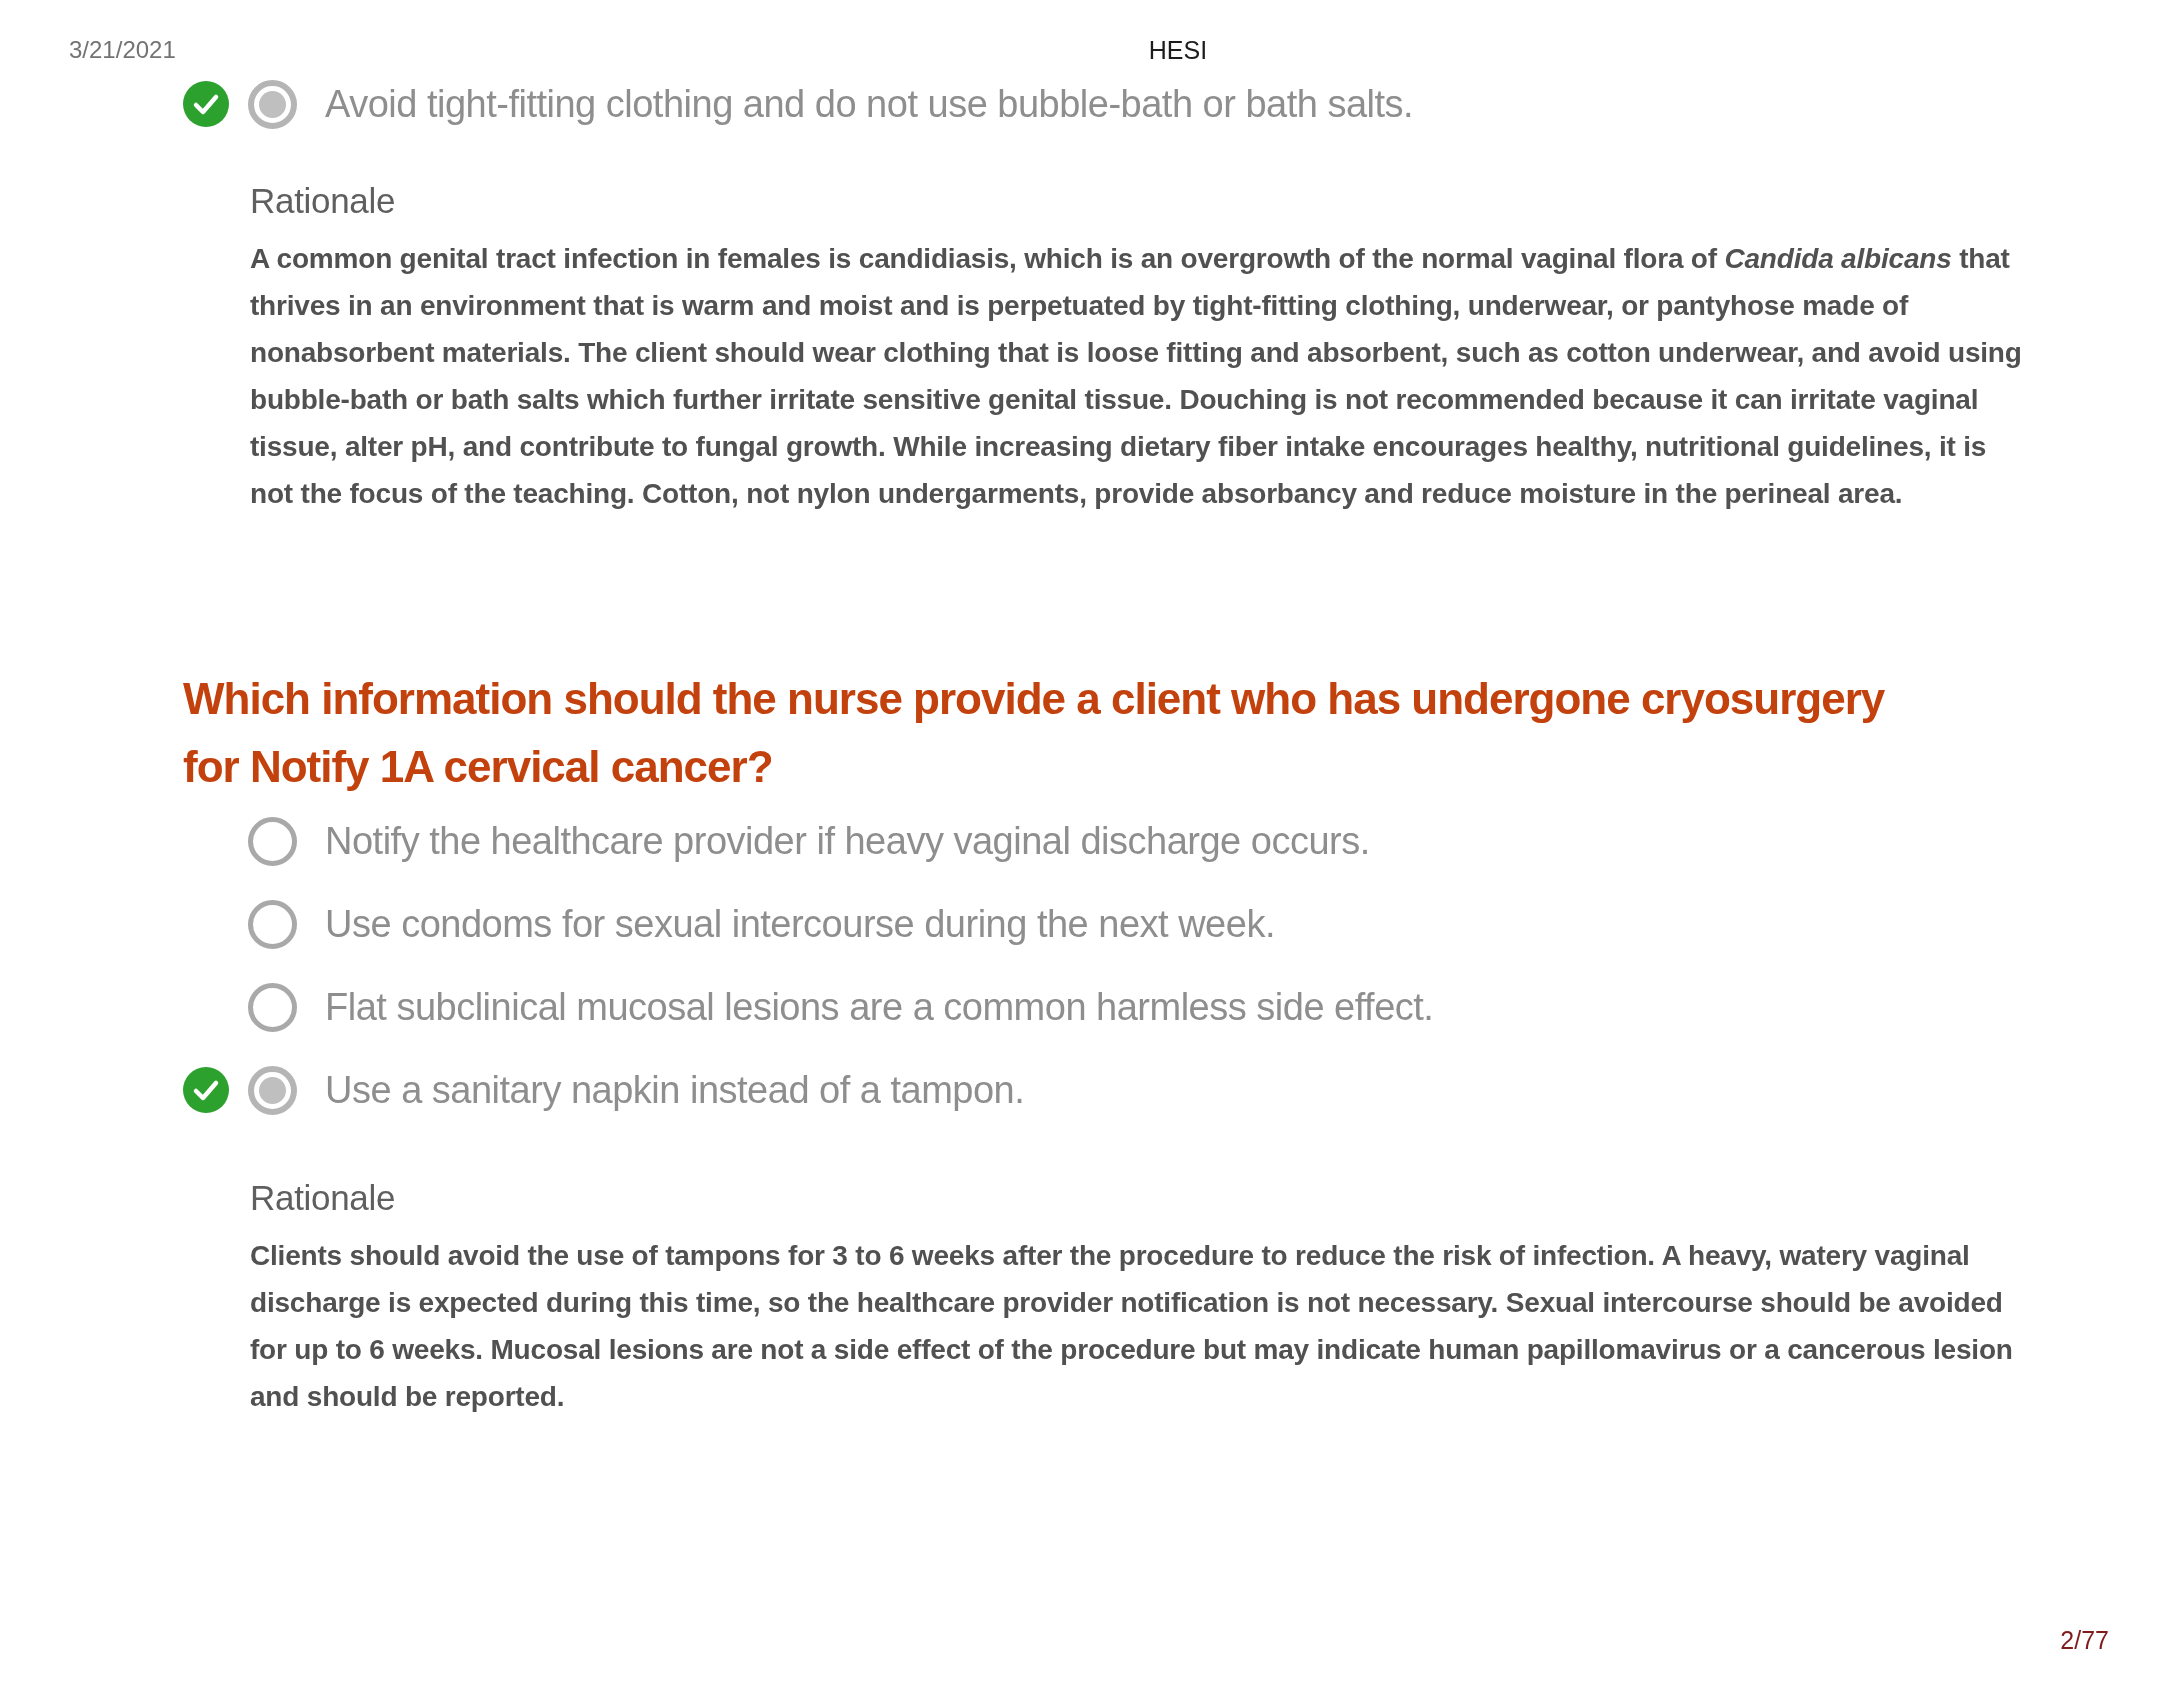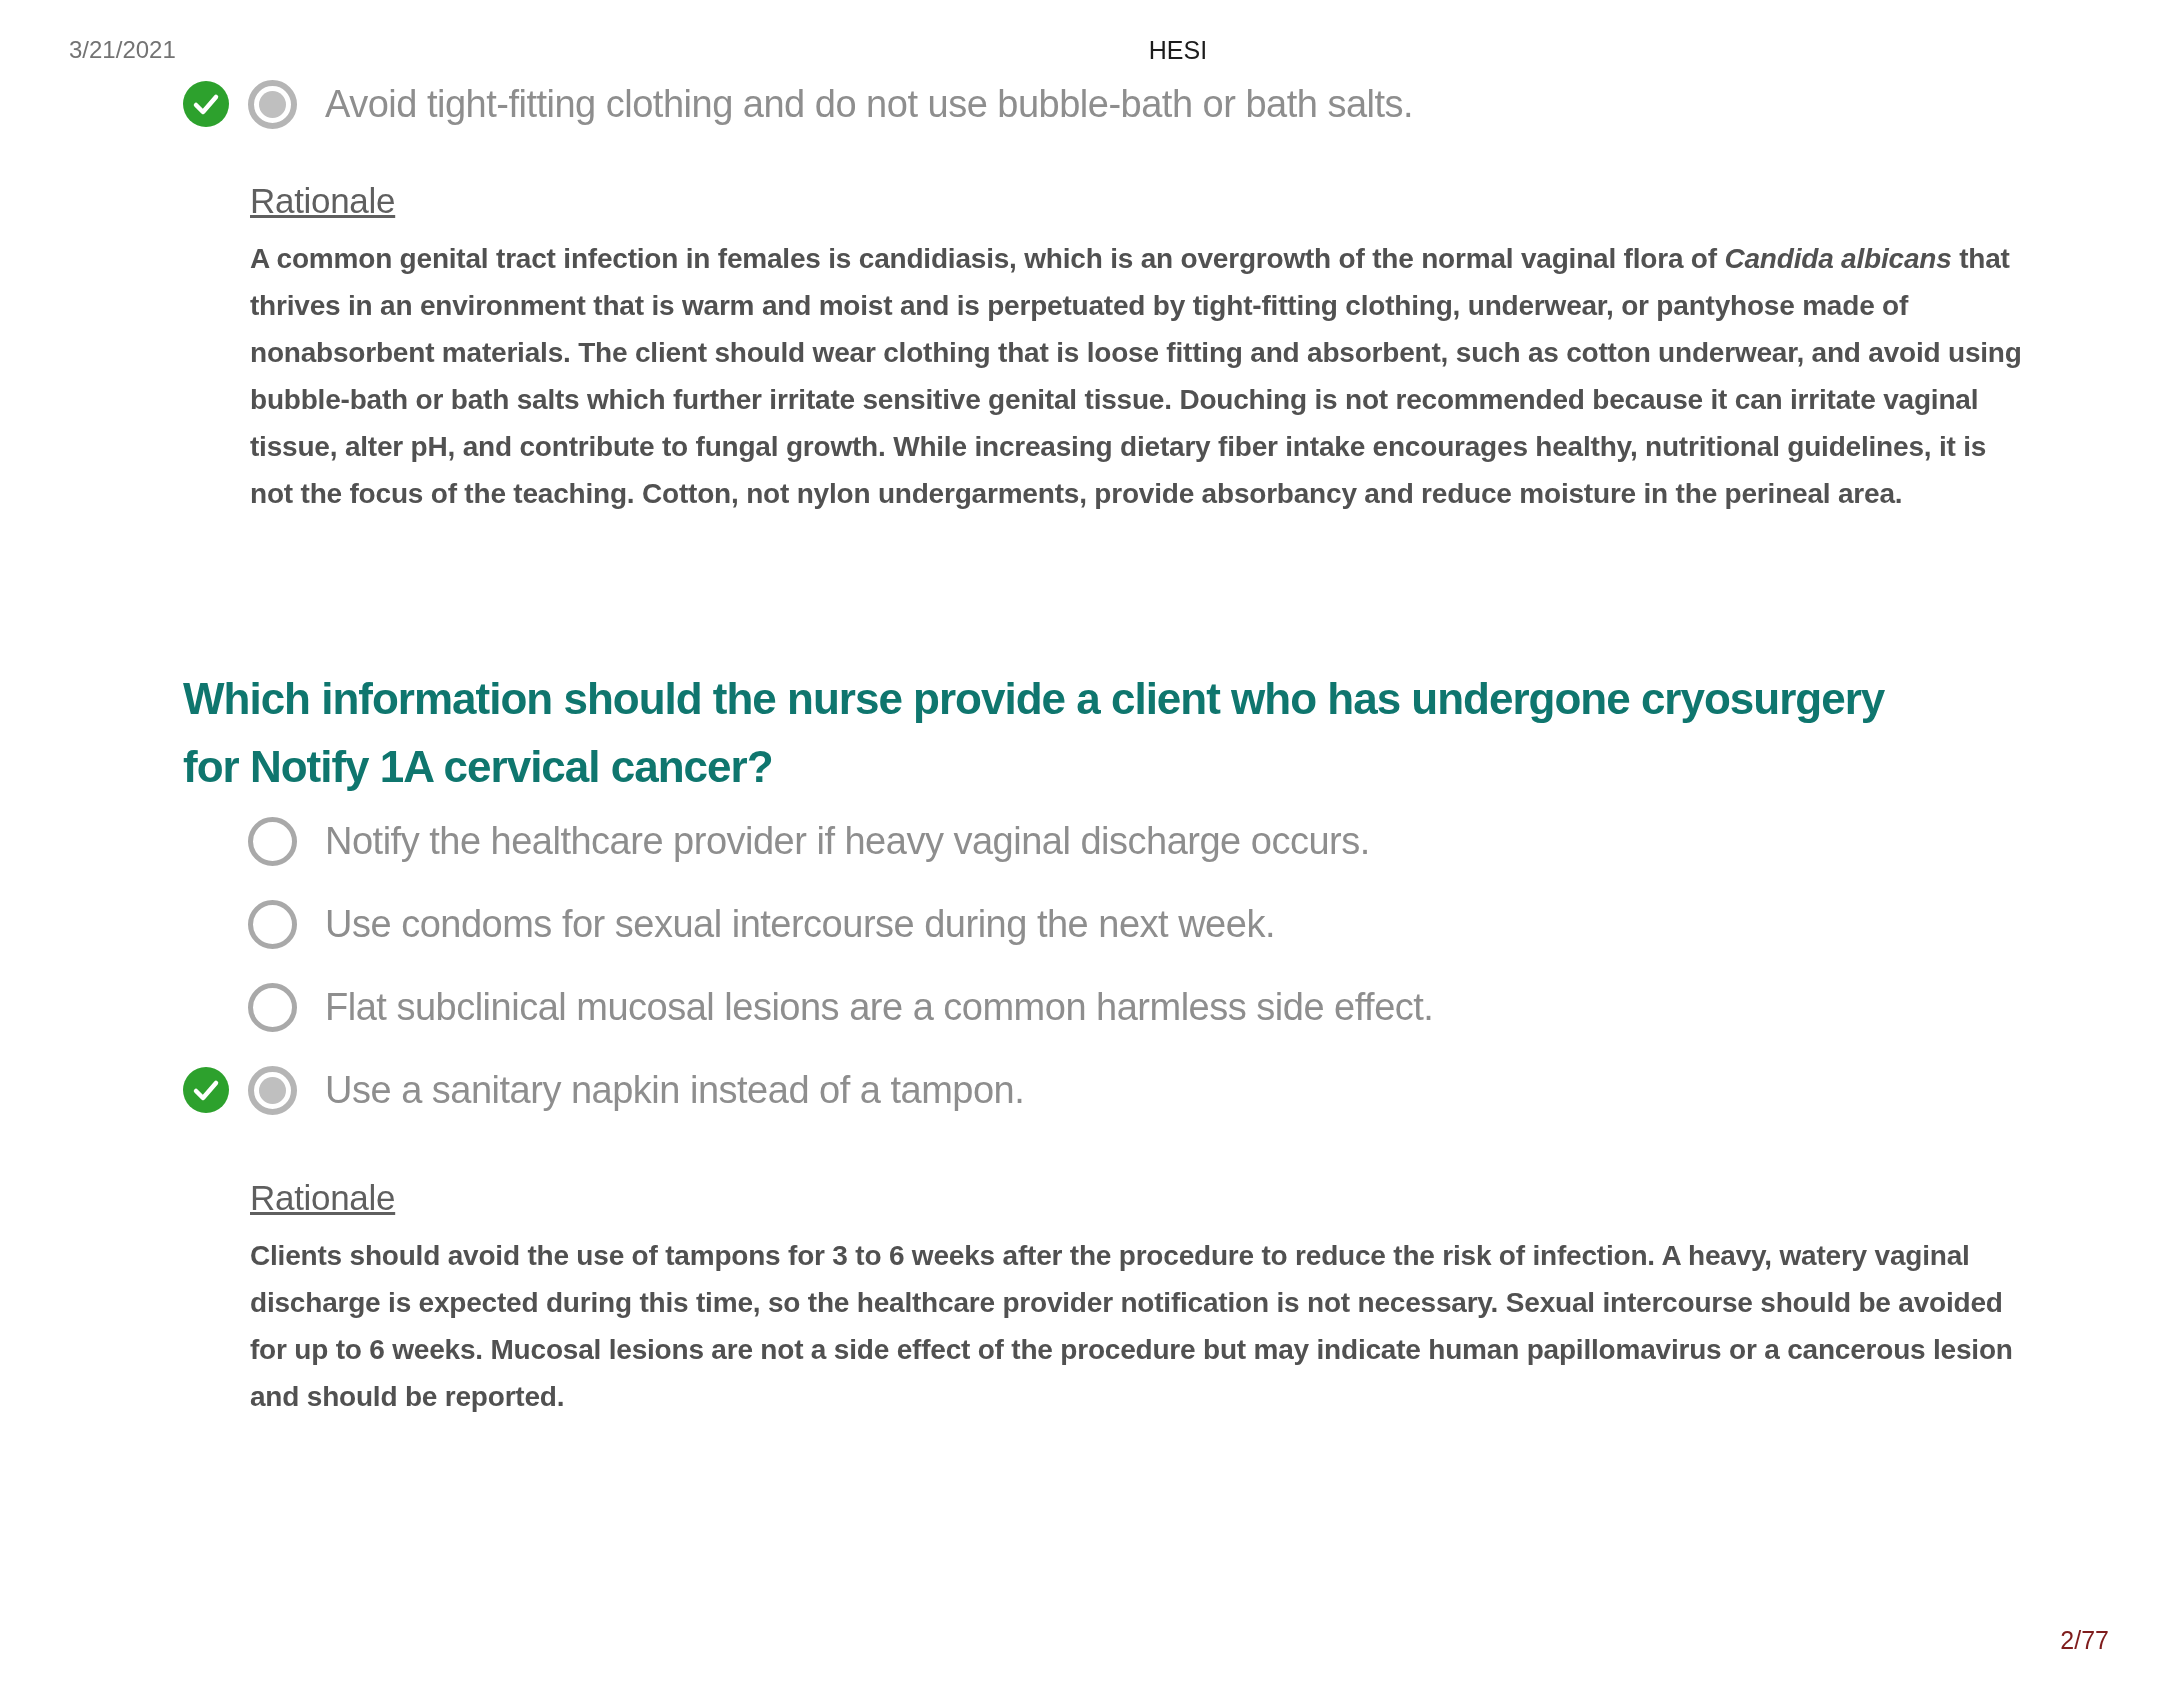--- a/index.html
+++ b/index.html
@@ -44,32 +44,32 @@
   .radio.selected { border-width: 6px; border-color: #b5b5b5; }
   .radio-dot { width: 27px; height: 27px; border-radius: 50%; background: #bfbfbf; }
   .option-label {
     font-size: 38px; color: #8e8e8e; letter-spacing: -0.5px;
     white-space: nowrap;
   }
 
   
   .rationale-heading {
     font-size: 35px; color: #5f5f5f; letter-spacing: -0.3px;
-    margin: 0 0 14px 0; font-weight: normal; text-decoration: underline;
+    margin: 0 0 14px 0; font-weight: normal;
   }
   .rationale-body {
     width: 1782px; font-size: 28px; font-weight: bold;
     line-height: 47px; color: #515151; letter-spacing: -0.2px;
   }
   .rationale-body .italic { font-style: italic; }
 
   
   .question {
     position: absolute; left: 183px; top: 665px;
-    font-size: 44px; font-weight: bold; color: #0f766e;
+    font-size: 44px; font-weight: bold; color: #c2410c;
     line-height: 68px; letter-spacing: -1px; white-space: nowrap;
   }
 
   .options { position: absolute; left: 183px; top: 817px; }
   .options .answer-row { margin-bottom: 35px; }
 </style>
 </head>
 <body>
 
 <div class="page">

